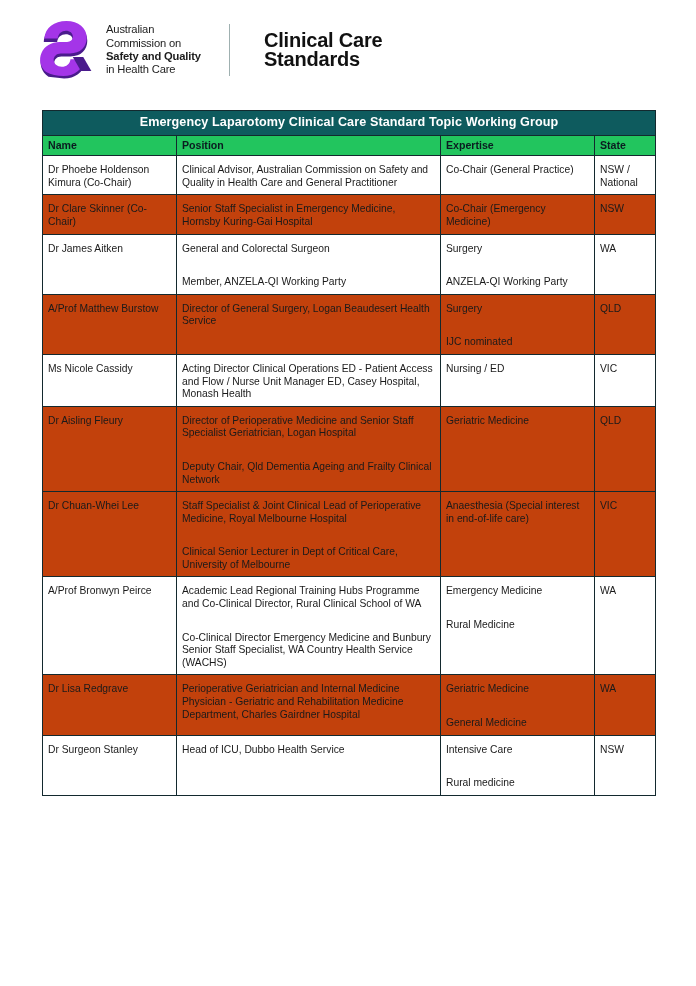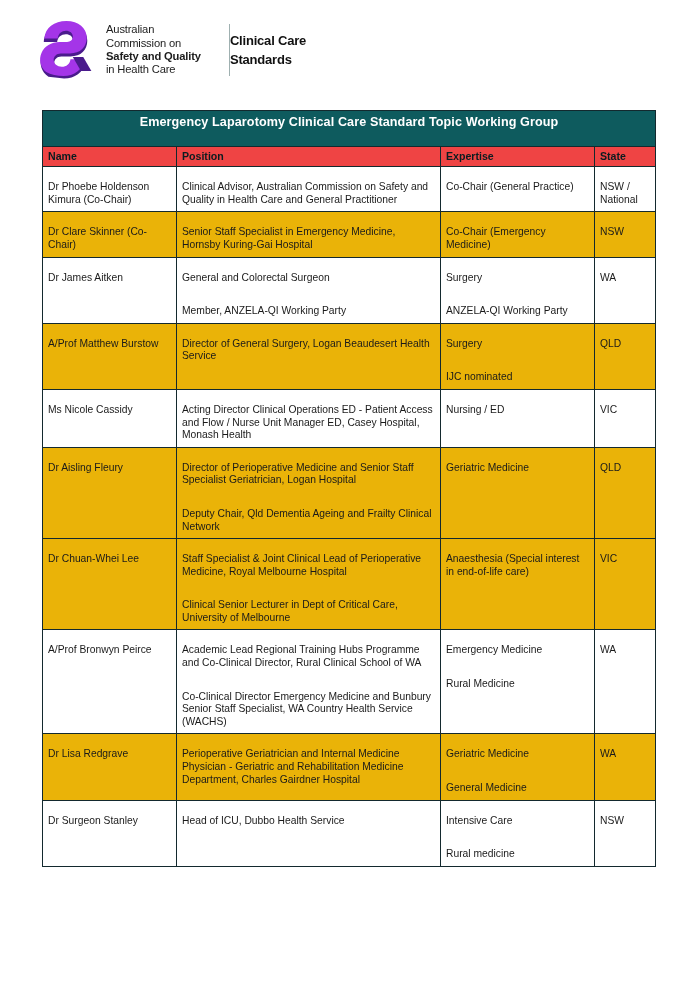--- a/index.html
+++ b/index.html
@@ -48,21 +48,22 @@
 
   .masthead-divider {
     width: 1px;
     height: 52px;
     background: #9fb0b0;
     margin-left: 28px;
     margin-right: 0px;
     flex: 0 0 1px;
   }
   .masthead-title {
-    font-size: 13px;
+    margin-left: 34px;
+    font-size: 20px;
     font-weight: bold;
     line-height: 19px;
     color: #111111;
     letter-spacing: -0.2px;
   }
 
   
   .table-wrap {
     position: absolute;
     left: 42px;
@@ -71,41 +72,41 @@
   }
   table.wg {
     border-collapse: collapse;
     table-layout: fixed;
     width: 613px;
     font-size: 10.3px;
   }
   table.wg td, table.wg th {
     border: 1px solid #13292e;
     vertical-align: top;
-    padding: 14px 5px 5px 5px;
+    padding: 8px 5px 5px 5px;
     line-height: 12.6px;
     text-align: left;
   }
   tr.title-row td {
     background: #0e5b5e;
     color: #ffffff;
     font-weight: bold;
     font-size: 12.6px;
     text-align: center;
-    padding: 5px 4px 17px 4px;
+    padding: 5px 4px 6px 4px;
     letter-spacing: 0.1px;
   }
   tr.head-row th {
-    background: #ef4444;
+    background: #22c55e;
     color: #0b1c20;
     font-weight: bold;
     font-size: 10.6px;
     padding: 3px 5px 4px 5px;
   }
-  tr.alt td { background: #eab308; }
+  tr.alt td { background: #c2410c; }
   tr.plain td { background: #ffffff; }
 
   td p, th p {
     margin: 0;
   }
   td p + p {
     margin-top: 21px;
   }
 
   .col-name     { width: 134px; }

